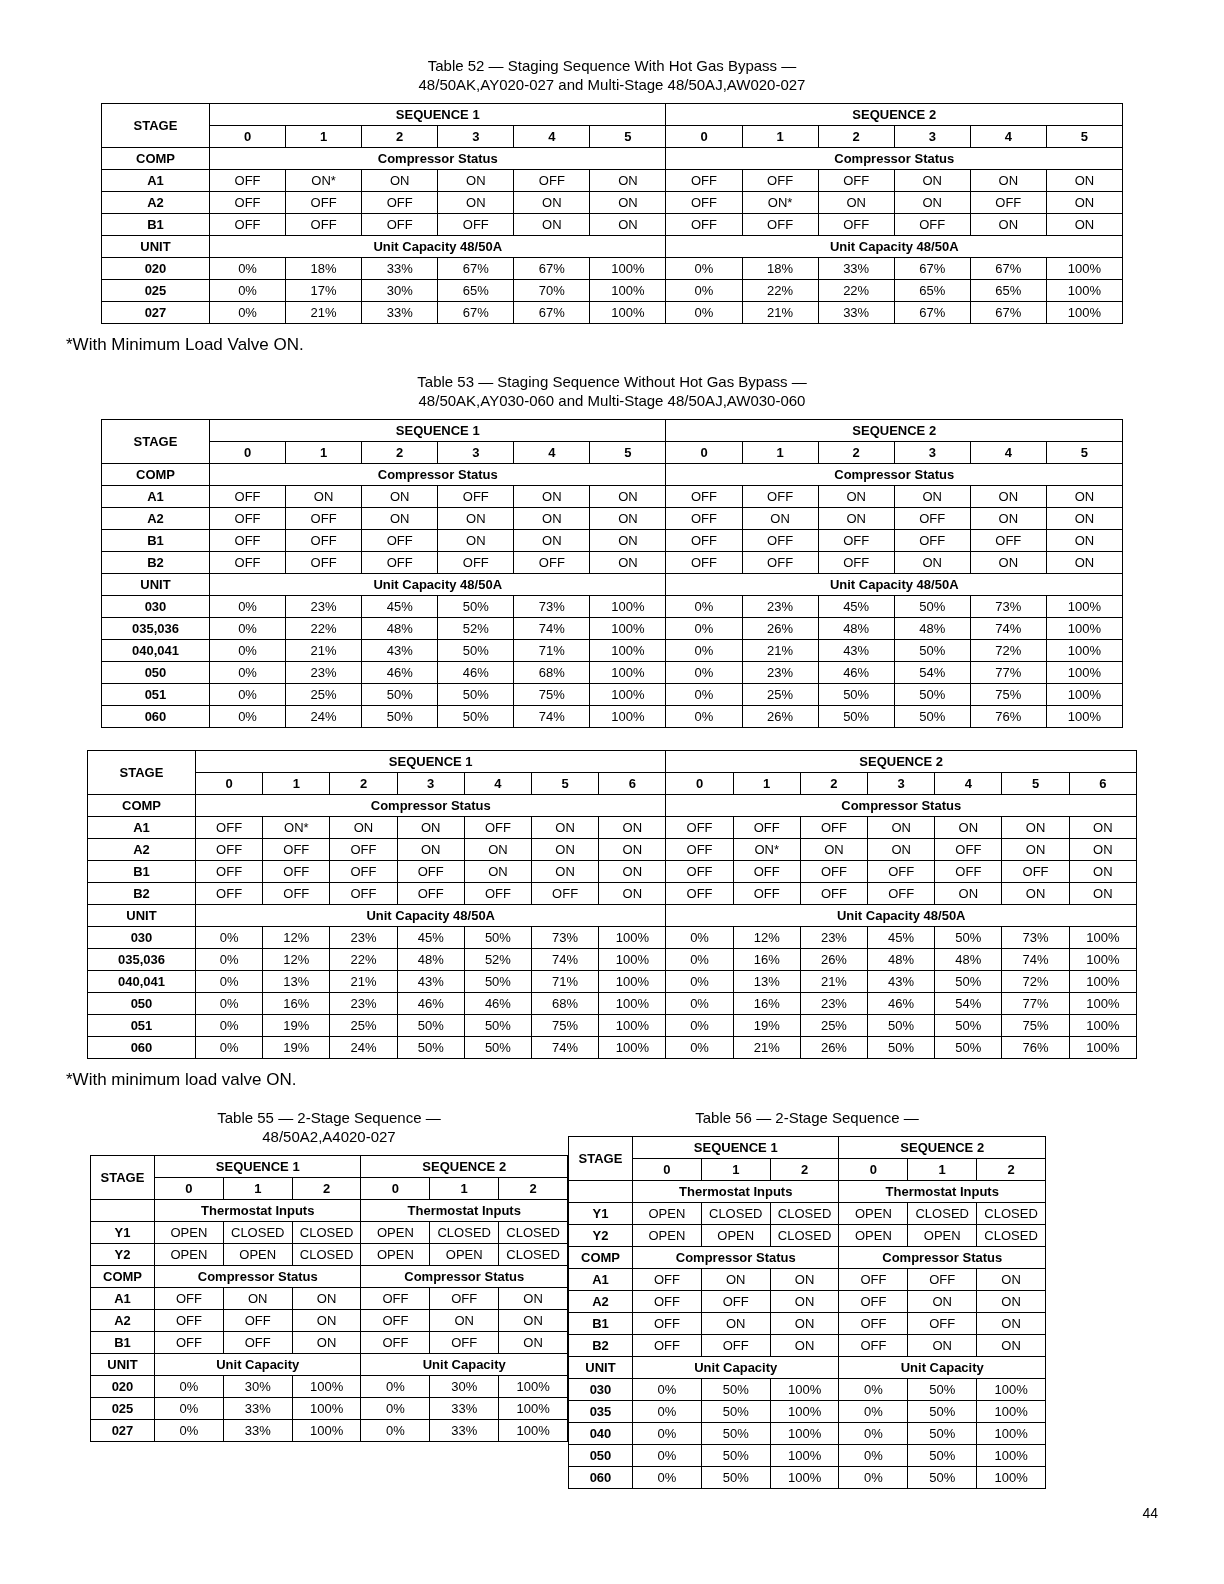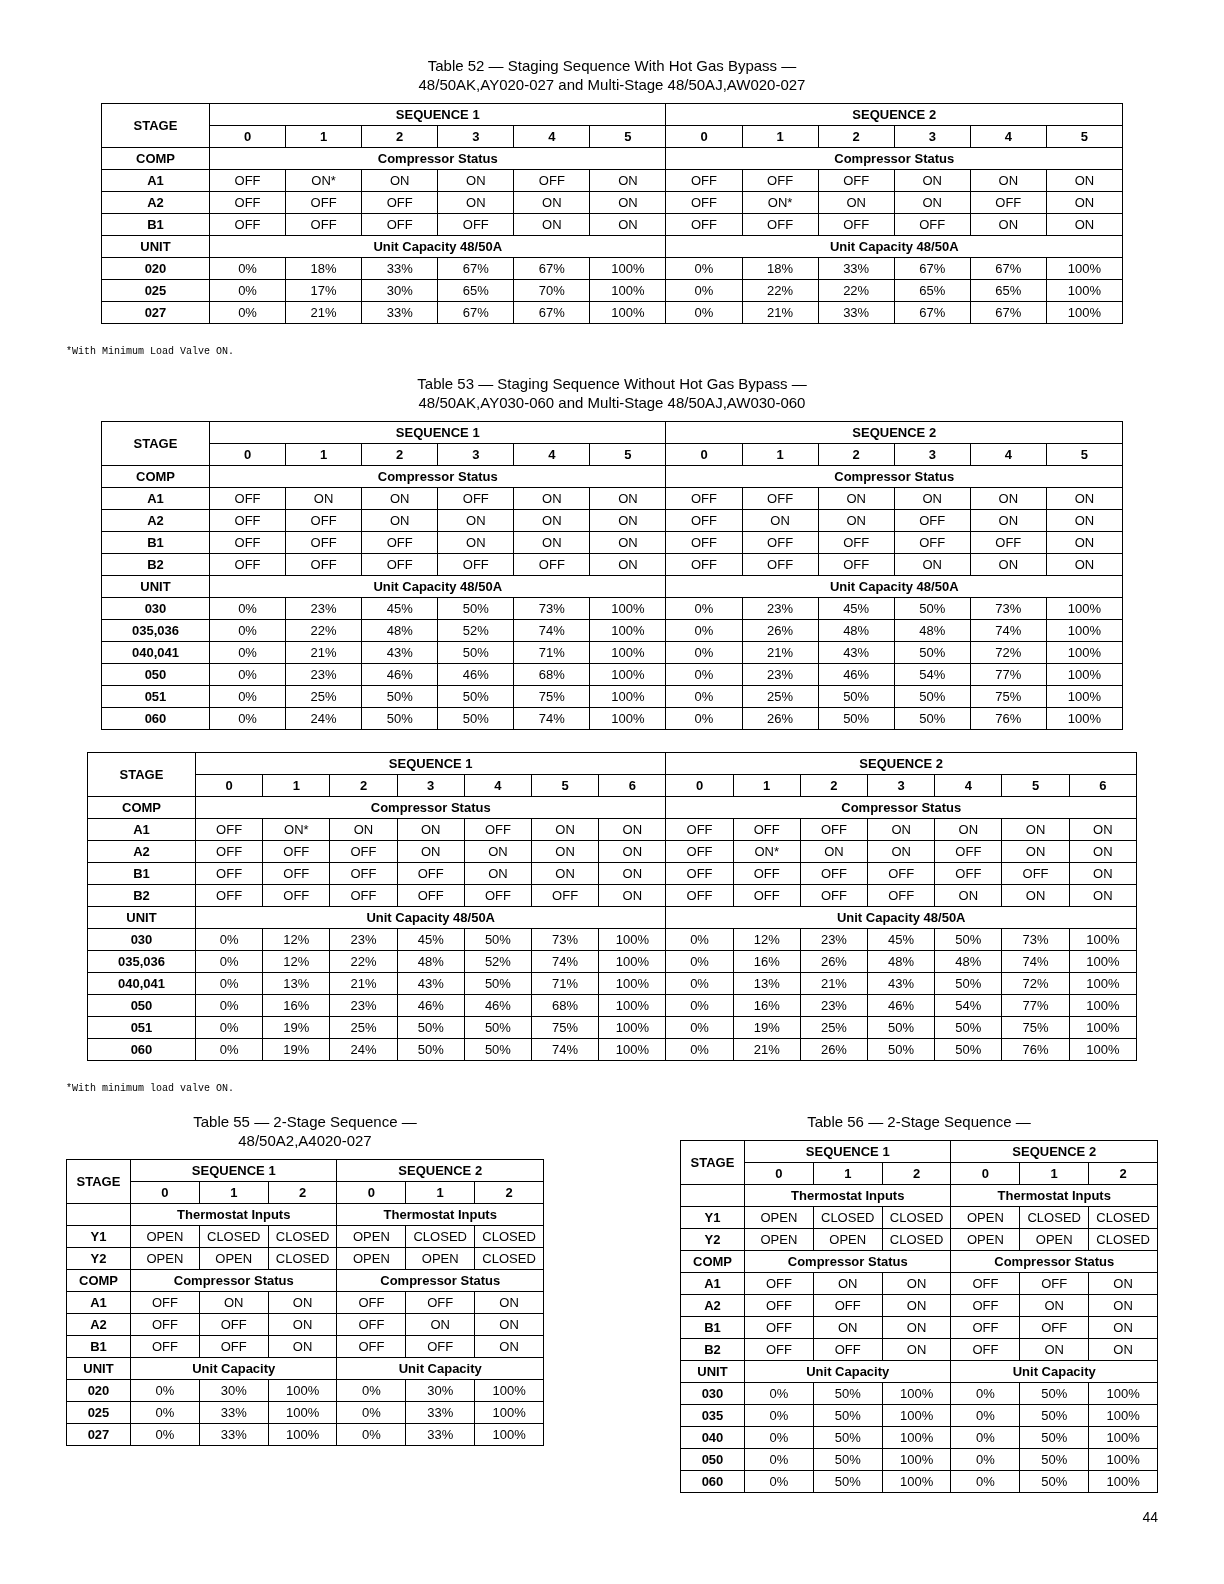--- a/index.html
+++ b/index.html
@@ -37,31 +37,31 @@
   }
   table.data-table th { font-weight: bold; }
   table.data-table td { font-weight: normal; }
 
   table.big  { width: 1022px; margin: 0 auto; }
   table.t54  { width: 1050px; margin: 0 auto; }
   table.small { width: 478px; }
   table.big col.label-col, table.t54 col.label-col { width: 108px; }
   table.small col.label-col { width: 64px; }
 
-  .footnote { font-size: 10px; margin-top: 22px; font-family: Liberation Mono, monospace; }
+  .footnote { font-size: 17px; margin-top: 11px; }
 
   .sec-53 { margin-top: 17px; }
   .sec-54 { margin-top: 22px; }
   .sec-54 .table-title { margin-bottom: 11px; }
 
   .two-col {
     display: flex;
-    justify-content: space-between;
     align-items: flex-start;
     margin-top: 18px;
+    margin-left: 24px;
   }
 
   .page-number {
     text-align: right;
     font-size: 14px;
     margin-top: 16px;
     padding-bottom: 18px;
   }
 </style>
 </head>

